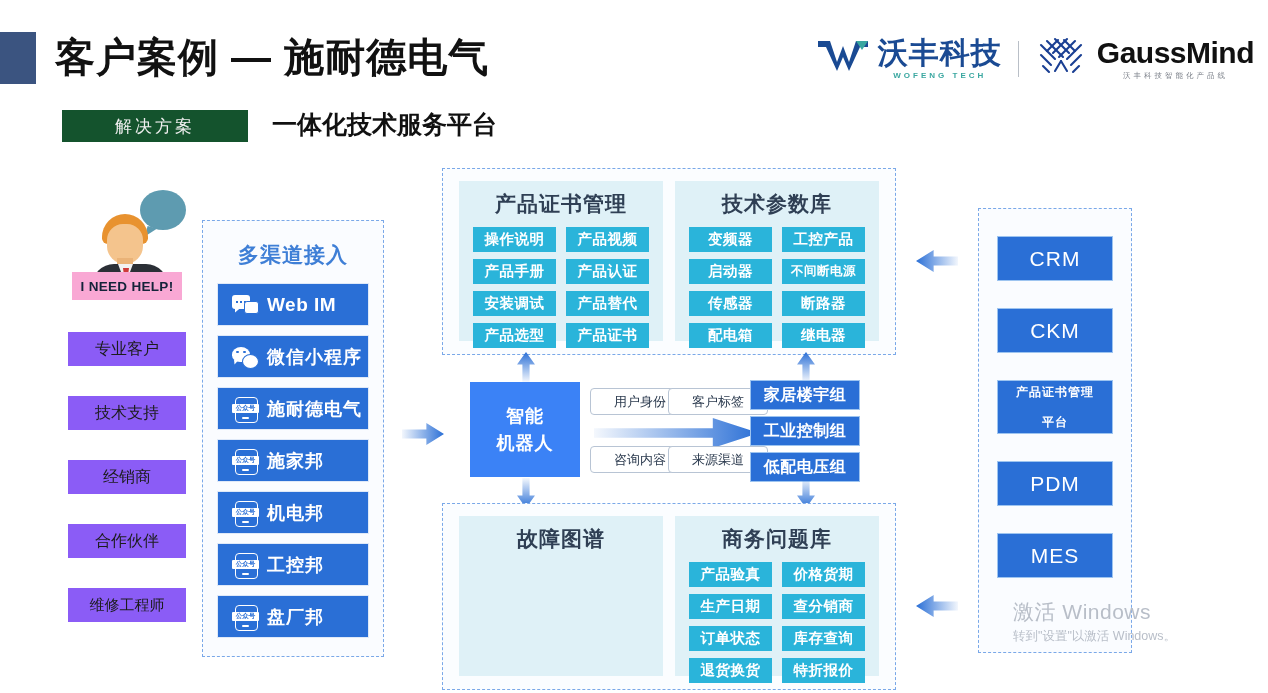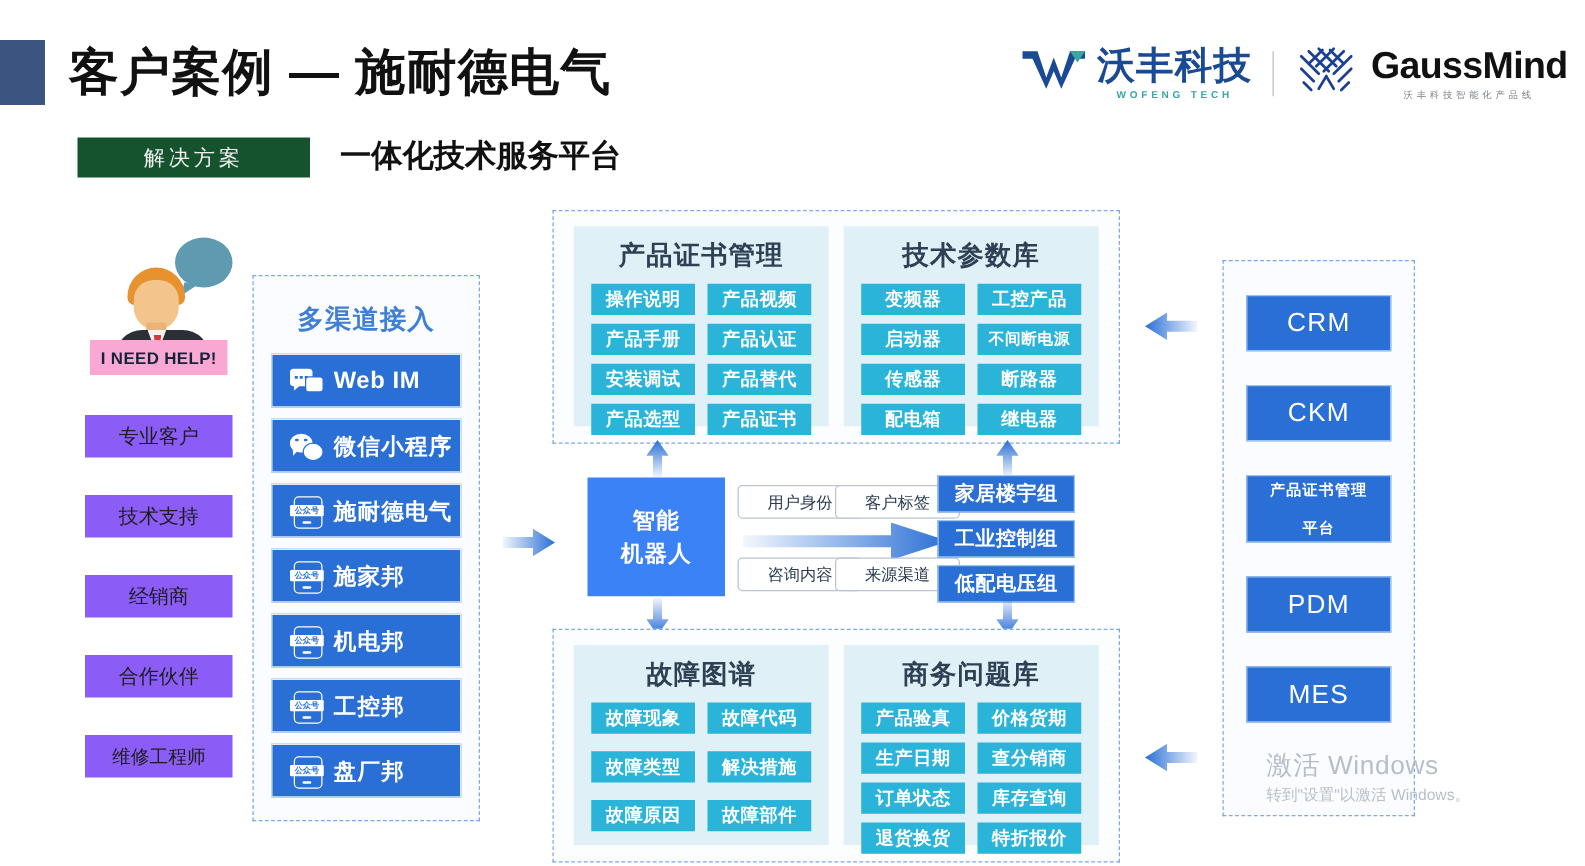--- a/index.html
+++ b/index.html
@@ -328,28 +328,20 @@
     <div class="gbtn">工业控制组</div>
     <div class="gbtn">低配电压组</div>
   </div>
 
   <div class="ar-dn d1"></div>
   <div class="ar-dn d2"></div>
 
   <div class="kb-outer kb-bot">
     <div class="kb-panel p1">
       <div class="kb-head">故障图谱</div>
-      <div class="kb-grid sparse">
-        <div class="kb-tag">故障现象</div>
-        <div class="kb-tag">故障代码</div>
-        <div class="kb-tag">故障类型</div>
-        <div class="kb-tag">解决措施</div>
-        <div class="kb-tag">故障原因</div>
-        <div class="kb-tag">故障部件</div>
-      </div>
     </div>
     <div class="kb-panel p2">
       <div class="kb-head">商务问题库</div>
       <div class="kb-grid">
         <div class="kb-tag">产品验真</div>
         <div class="kb-tag">价格货期</div>
         <div class="kb-tag">生产日期</div>
         <div class="kb-tag">查分销商</div>
         <div class="kb-tag">订单状态</div>
         <div class="kb-tag">库存查询</div>

